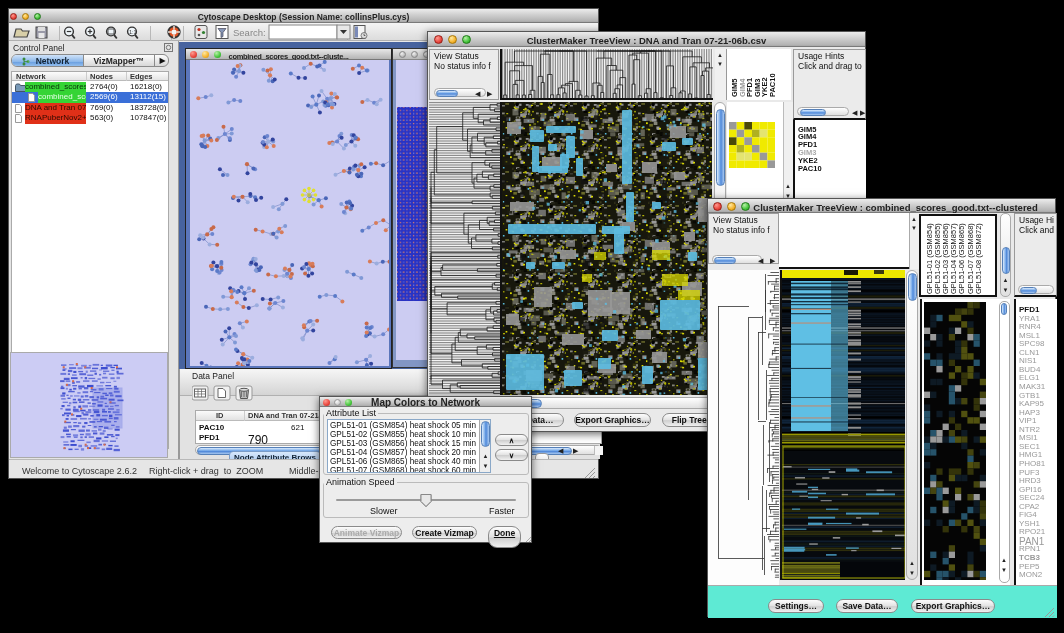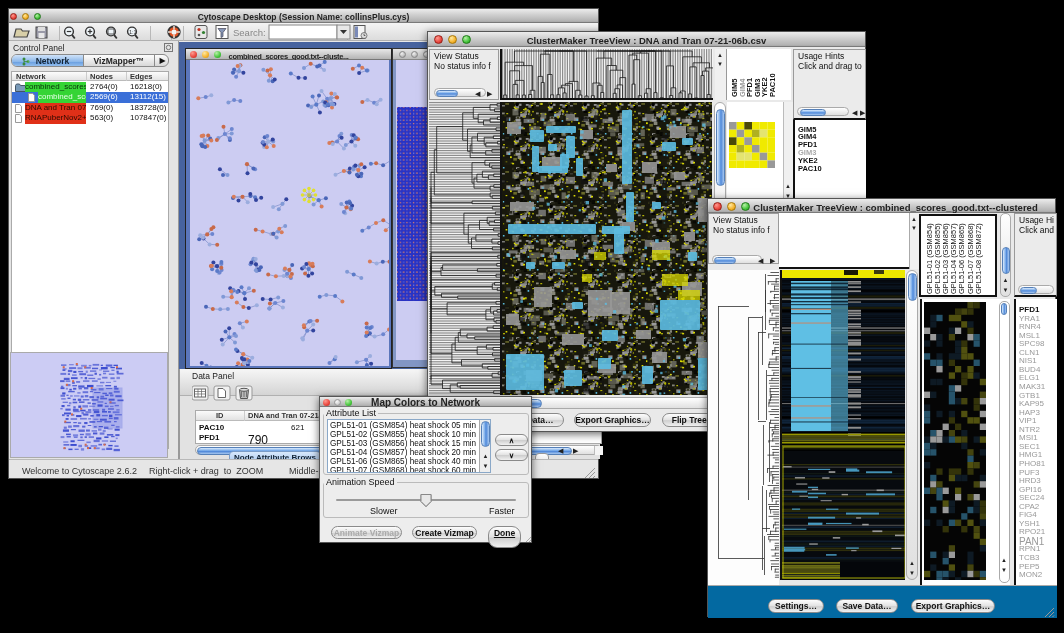--- a/index.html
+++ b/index.html
@@ -2582,25 +2582,25 @@
       <div class="abs" style="left:3px;top:168.5px;font-size:8px;font-weight:normal;color:#999;">PUF3</div>
       <div class="abs" style="left:3px;top:177.0px;font-size:8px;font-weight:normal;color:#999;">HRD3</div>
       <div class="abs" style="left:3px;top:185.6px;font-size:8px;font-weight:normal;color:#999;">GPI16</div>
       <div class="abs" style="left:3px;top:194.1px;font-size:8px;font-weight:normal;color:#999;">SEC24</div>
       <div class="abs" style="left:3px;top:202.7px;font-size:8px;font-weight:normal;color:#999;">CPA2</div>
       <div class="abs" style="left:3px;top:211.2px;font-size:8px;font-weight:normal;color:#999;">FIG4</div>
       <div class="abs" style="left:3px;top:219.8px;font-size:8px;font-weight:normal;color:#999;">YSH1</div>
       <div class="abs" style="left:3px;top:228.3px;font-size:8px;font-weight:normal;color:#999;">RPO21</div>
       <div class="abs" style="left:3px;top:236.9px;font-size:10px;font-weight:normal;color:#999;">PAN1</div>
       <div class="abs" style="left:3px;top:245.4px;font-size:8px;font-weight:normal;color:#999;">RPN1</div>
-      <div class="abs" style="left:3px;top:254.0px;font-size:8px;font-weight:normal;color:#999;">TCB3</div>
+      <div class="abs" style="left:3px;top:254.0px;font-size:8px;font-weight:bold;color:#999;">TCB3</div>
       <div class="abs" style="left:3px;top:262.5px;font-size:8px;font-weight:normal;color:#999;">PEP5</div>
       <div class="abs" style="left:3px;top:271.1px;font-size:8px;font-weight:normal;color:#999;">MON2</div>
     </div>
-    <div class="abs" style="left:0;top:386px;width:349px;height:33px;background:#0369a1;border-top:1px solid #aaa;">
+    <div class="abs" style="left:0;top:386px;width:349px;height:33px;background:#5eead4;border-top:1px solid #aaa;">
       <div class="aqbtn" style="left:60px;top:13px;width:56px;height:14px;font-size:8.5px;line-height:13px;">Settings…</div>
       <div class="aqbtn" style="left:128px;top:13px;width:62px;height:14px;font-size:8.5px;line-height:13px;">Save Data…</div>
       <div class="aqbtn" style="left:203px;top:13px;width:84px;height:14px;font-size:8.5px;line-height:13px;">Export Graphics…</div>
       <svg class="abs" style="left:336px;top:21px;" width="11" height="10">
         <path d="M10 1 L1 10 M10 5 L5 10 M10 8.5 L8.5 10" stroke="#999" stroke-width="1"></path>
       </svg>
     </div>
   </div>
 <div class="win" style="left:319px;top:396px;width:213px;height:147px;background:#ededed;">
     <div class="tbar" style="height:10px;"></div>

